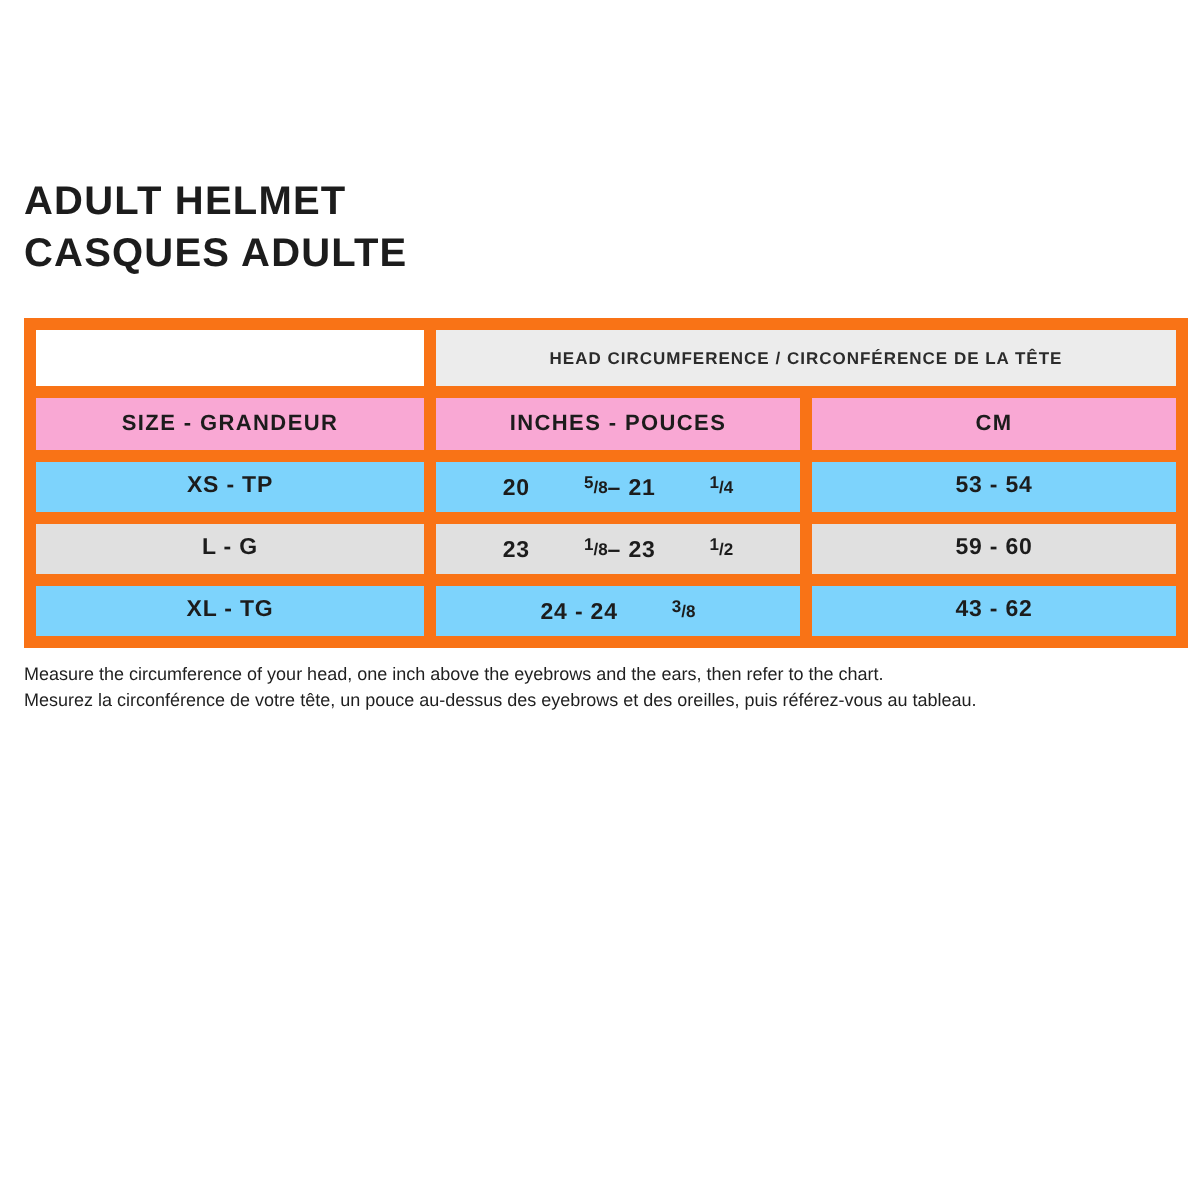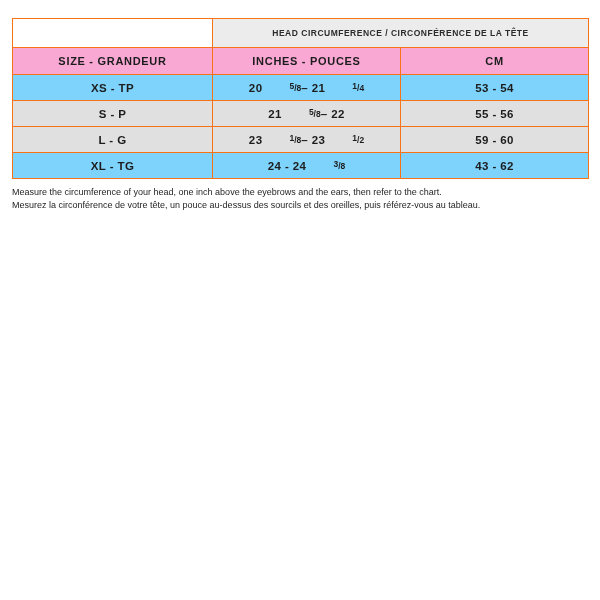--- a/index.html
+++ b/index.html
@@ -32,21 +32,21 @@
     color: #1c1c1c;
     text-transform: uppercase;
   }
   table.size-table {
     margin-top: 18px;
     width: 576px;
     border-collapse: collapse;
     table-layout: fixed;
   }
   table.size-table td, table.size-table th {
-    border: 1px solid #f97316;
+    border: 6px solid #f97316;
     padding: 0;
     margin: 0;
   }
   .col-size { width: 200px; }
   .col-in   { width: 188px; }
   .col-cm   { width: 188px; }
 
   .spacer-cell {
     background: #ffffff;
     border-color: #ffffff;
@@ -99,20 +99,24 @@
     line-height: 1.45;
     color: #1f1f1f;
   }
   .footnote div { white-space: nowrap; }
 </style>
 </head>
 <body>
 
 <div class="page">
 
+  <div class="titles">
+    <div class="title-line">ADULT HELMET</div>
+    <div class="title-line">CASQUES ADULTE</div>
+  </div>
 
   <table class="size-table">
     <colgroup>
       <col class="col-size">
       <col class="col-in">
       <col class="col-cm">
     </colgroup>
     <tbody>
       <tr>
         <td class="spacer-cell"></td>
@@ -123,40 +127,35 @@
         <td class="hdr">INCHES - POUCES</td>
         <td class="hdr">CM</td>
       </tr>
 
       <tr class="row-odd">
         <td class="cell">XS - TP</td>
         <td class="cell"><span>20</span><span class="frac"><sup>5</sup>/<sub>8</sub></span><span>–</span> <span>21</span><span class="frac"><sup>1</sup>/<sub>4</sub></span></td>
         <td class="cell">53 - 54</td>
       </tr>
 
-      <tr class="row-even">
-        <td class="cell">S - P</td>
-        <td class="cell"><span>21</span><span class="frac"><sup>5</sup>/<sub>8</sub></span><span>–</span> <span>22</span></td>
-        <td class="cell">55 - 56</td>
-      </tr>
 
 
       <tr class="row-even">
         <td class="cell">L - G</td>
         <td class="cell"><span>23</span><span class="frac"><sup>1</sup>/<sub>8</sub></span><span>–</span> <span>23</span><span class="frac"><sup>1</sup>/<sub>2</sub></span></td>
         <td class="cell">59 - 60</td>
       </tr>
 
       <tr class="row-odd">
         <td class="cell">XL - TG</td>
         <td class="cell"><span>24</span> <span>-</span> <span>24</span><span class="frac"><sup>3</sup>/<sub>8</sub></span></td>
         <td class="cell">43 - 62</td>
       </tr>
 
     </tbody>
   </table>
 
   <div class="footnote">
     <div>Measure the circumference of your head, one inch above the eyebrows and the ears, then refer to the chart.</div>
-    <div>Mesurez la circonférence de votre tête, un pouce au-dessus des sourcils et des oreilles, puis référez-vous au tableau.</div>
+    <div>Mesurez la circonférence de votre tête, un pouce au-dessus des eyebrows et des oreilles, puis référez-vous au tableau.</div>
   </div>
 
 </div>
 
 </body></html>

